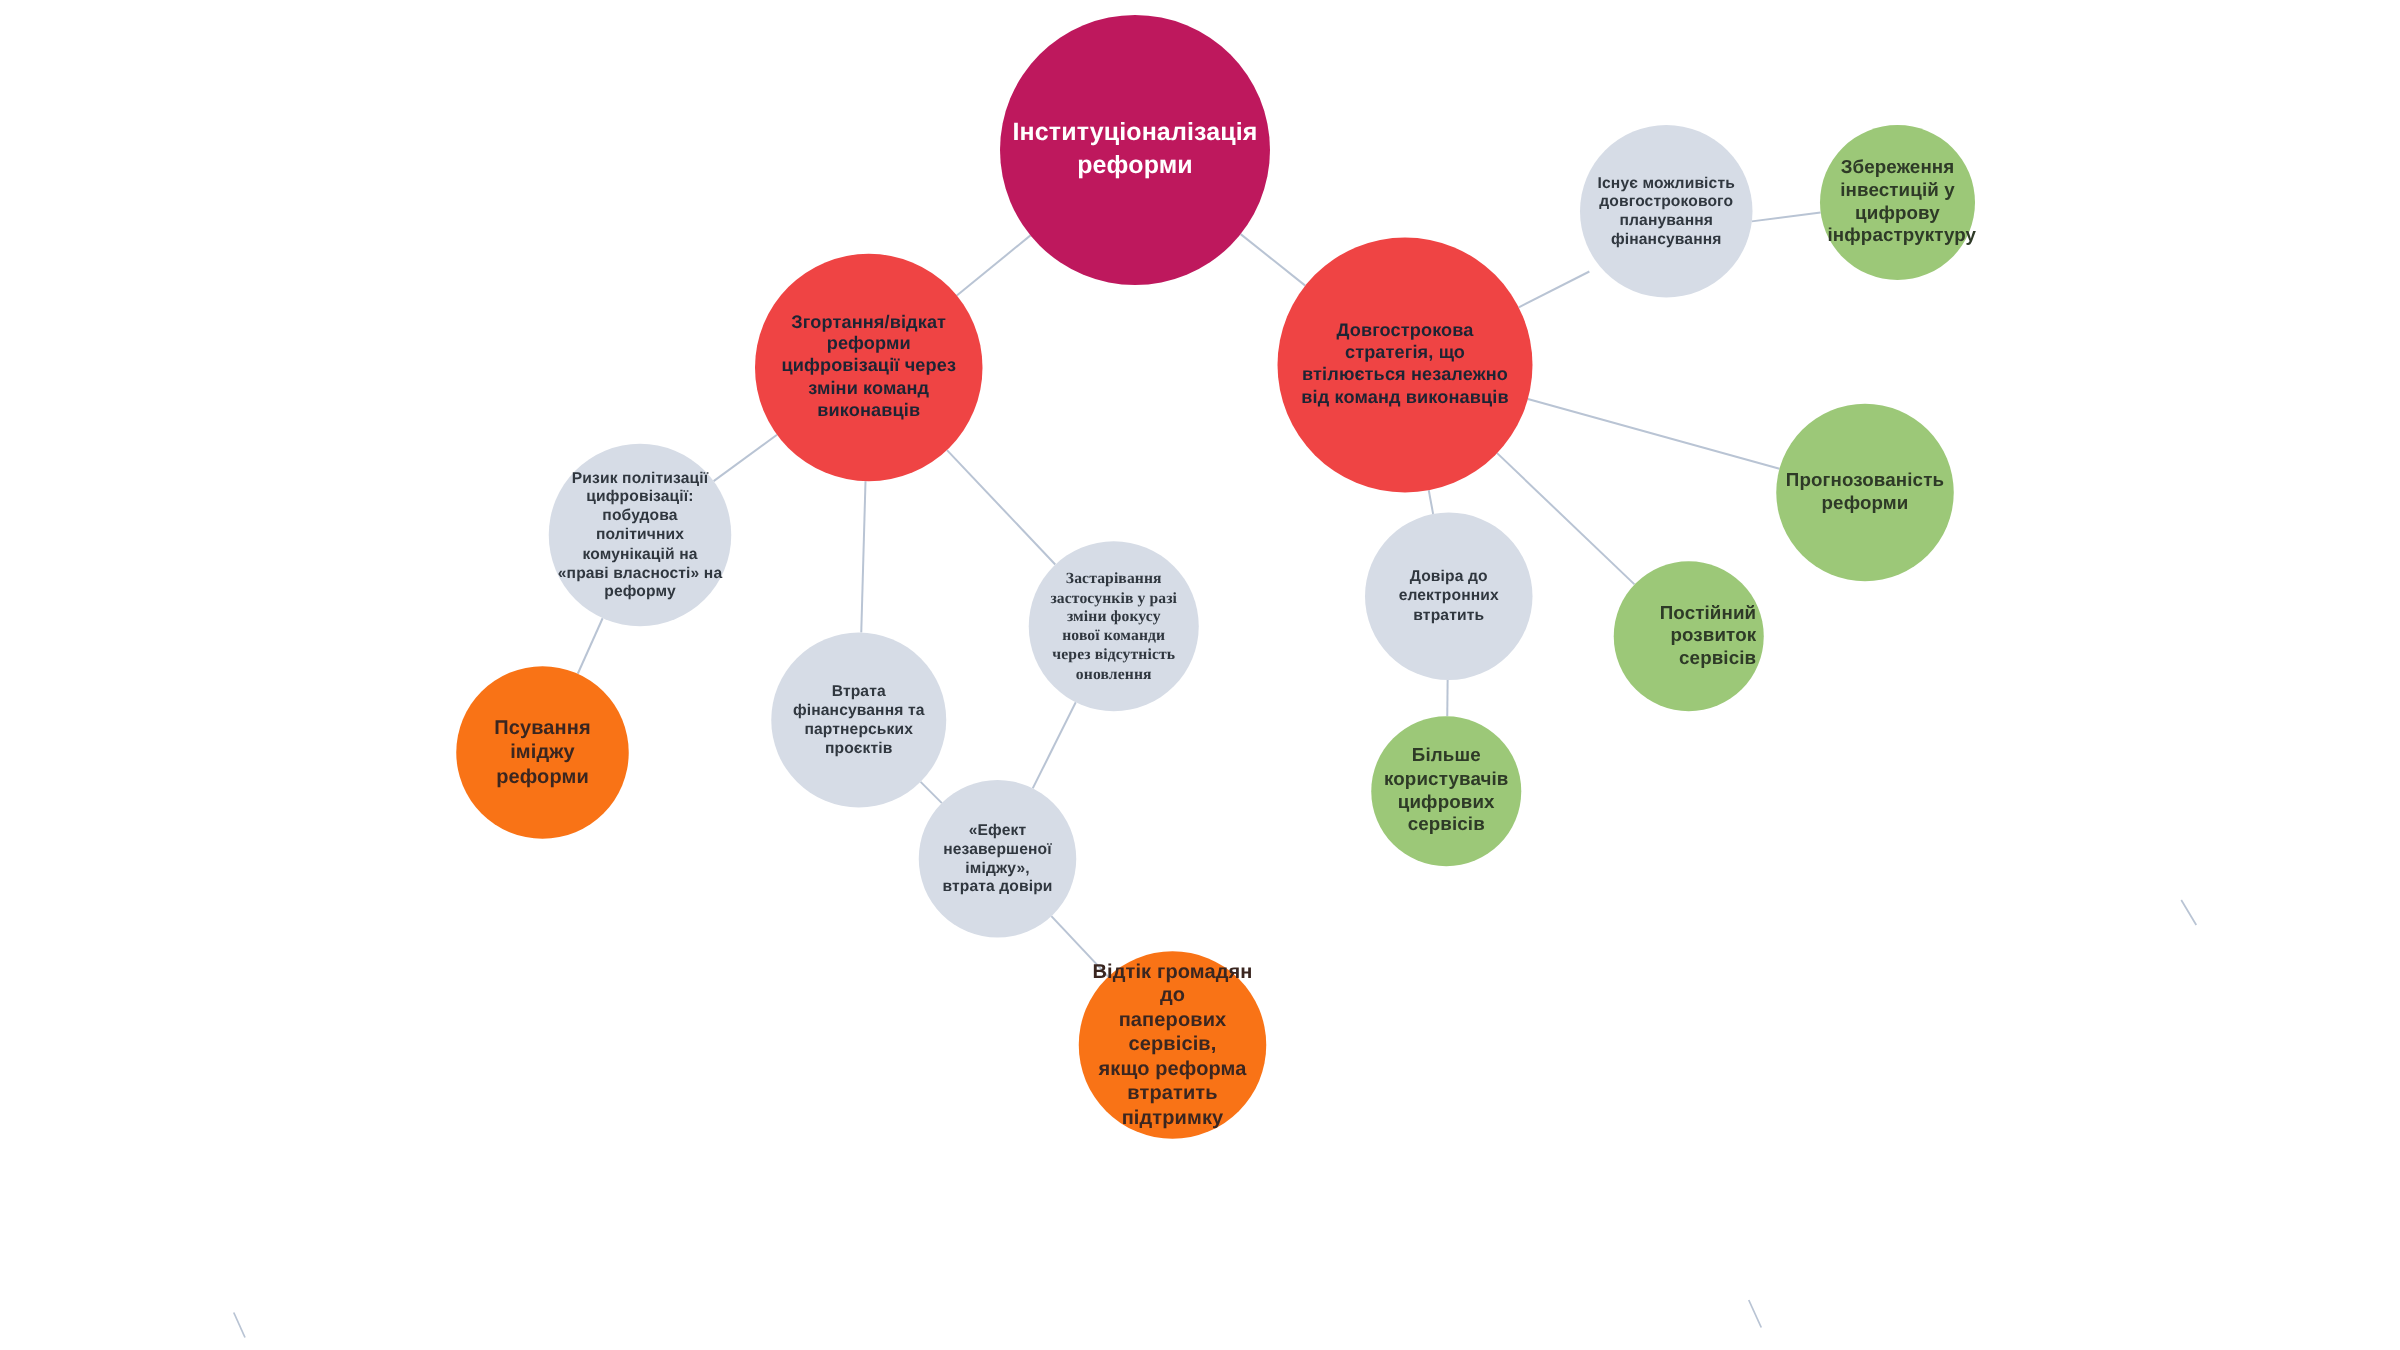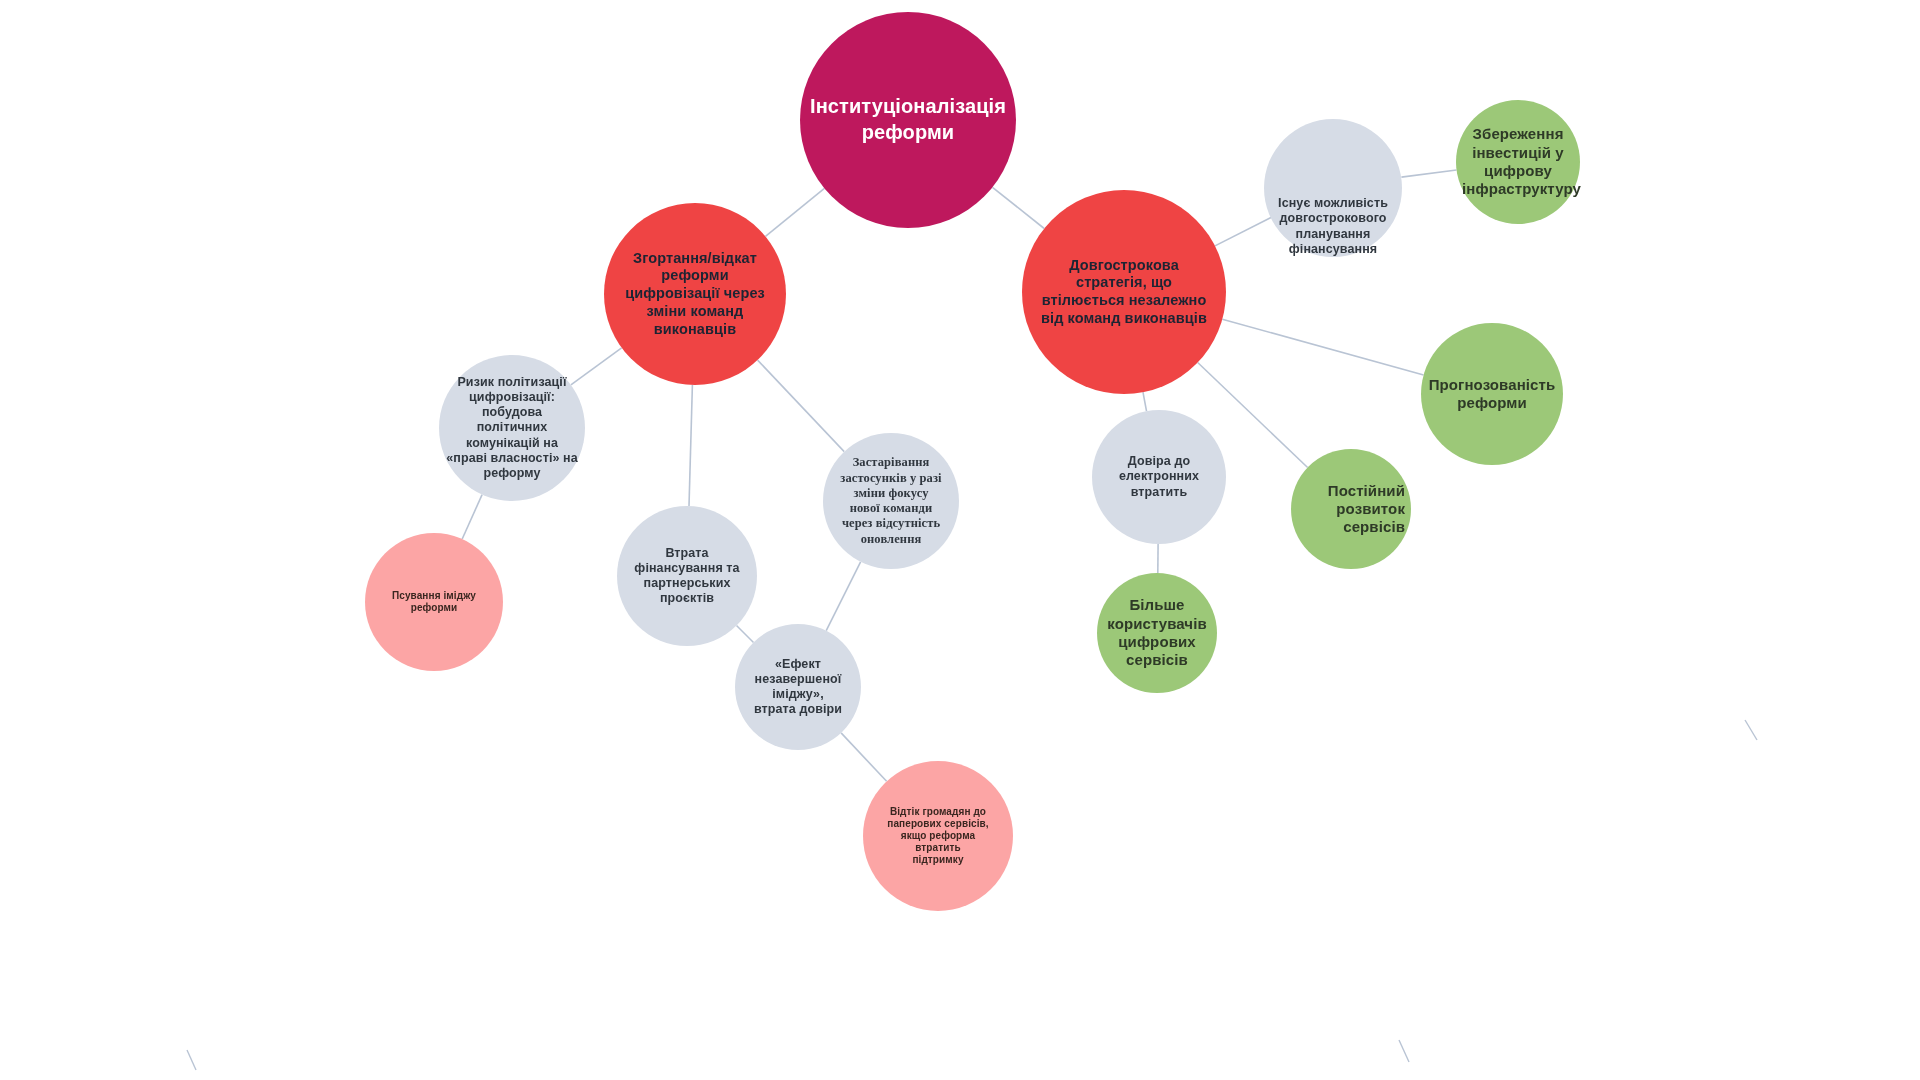--- a/index.html
+++ b/index.html
@@ -70,23 +70,23 @@
     background: #d6dce6;
     color: #30373f;
     font-size: 12.5px;
   }
   .node.positive {
     background: #9cc878;
     color: #2e3a27;
     font-size: 15px;
   }
   .node.negative {
-    background: #fca5a5;
+    background: #f97316;
     color: #3a2620;
-    font-size: 10px;
+    font-size: 16px;
   }
 </style>
 </head>
 <body>
 
 <div id="mindmap-canvas">
   <svg id="edge-layer" viewBox="0 0 1920 1080" xmlns="http://www.w3.org/2000/svg">
       <line x1="824.4" y1="188.3" x2="765.5" y2="236.4" stroke="#b9c4d4" stroke-width="1.6"></line>
       <line x1="992.5" y1="187.3" x2="1044.2" y2="228.5" stroke="#b9c4d4" stroke-width="1.6"></line>
       <line x1="621.6" y1="347.8" x2="570.9" y2="384.9" stroke="#b9c4d4" stroke-width="1.6"></line>
@@ -156,21 +156,21 @@
 іміджу»,
 втрата довіри</span>
       </div>
       <div class="node negative" style="left: 863px; top: 761px; width: 150px; height: 150px;">
         <span class="node-label">Відтік громадян до
 паперових сервісів,
 якщо  реформа
 втратить
 підтримку</span>
       </div>
-      <div class="node neutral" style="left: 1264px; top: 119px; width: 138px; height: 138px; align-items: flex-end;">
+      <div class="node neutral" style="left: 1264px; top: 100px; width: 138px; height: 138px;">
         <span class="node-label">Існує можливість
 довгострокового
 планування
 фінансування</span>
       </div>
       <div class="node positive" style="left: 1456px; top: 100px; width: 124px; height: 124px;">
         <span class="node-label">Збереження
 інвестицій у
 цифрову
 інфраструктуру</span>

